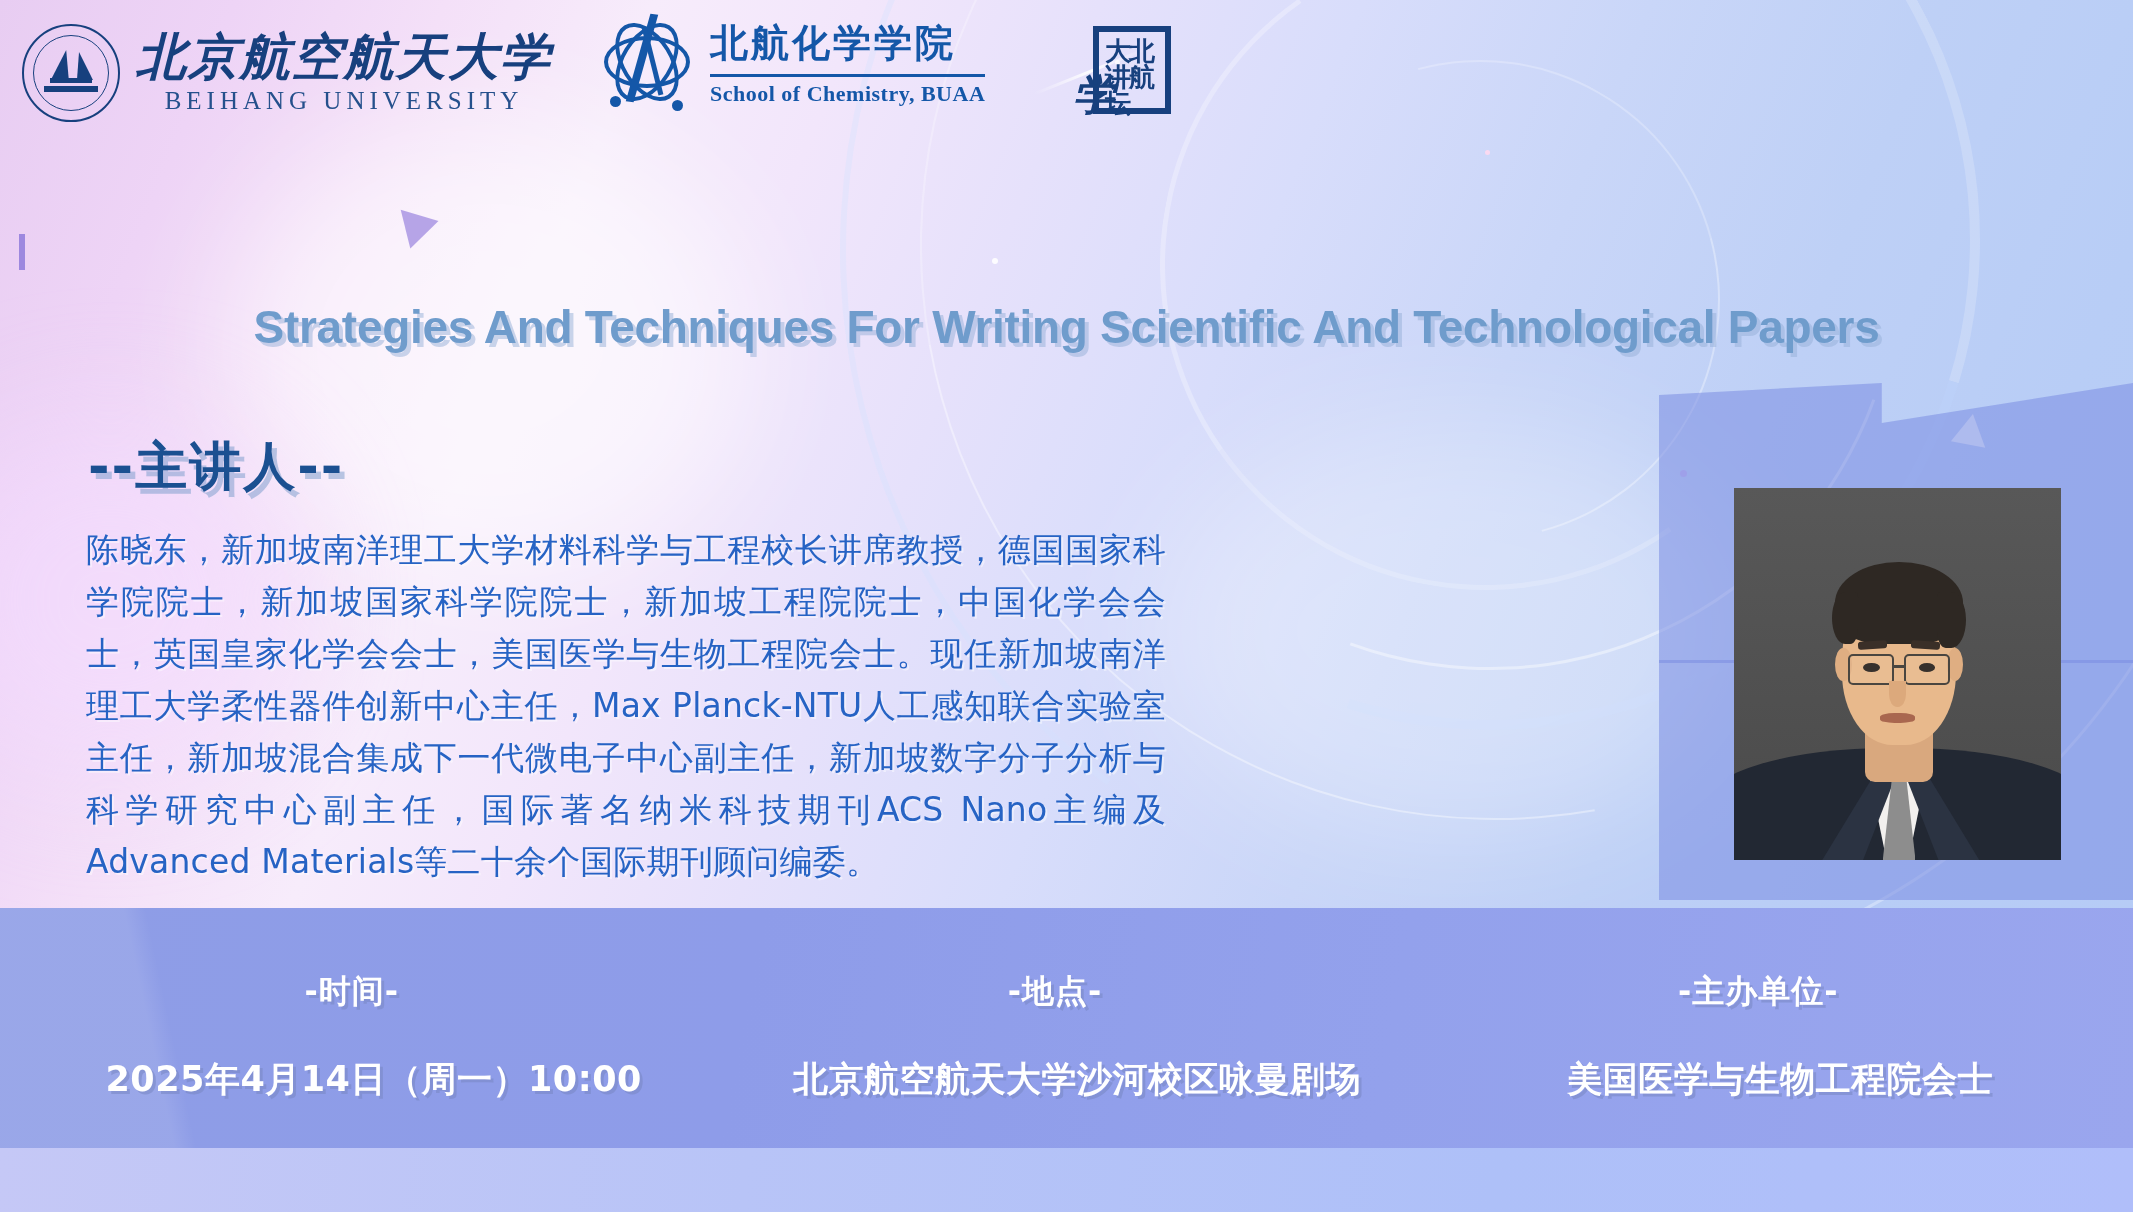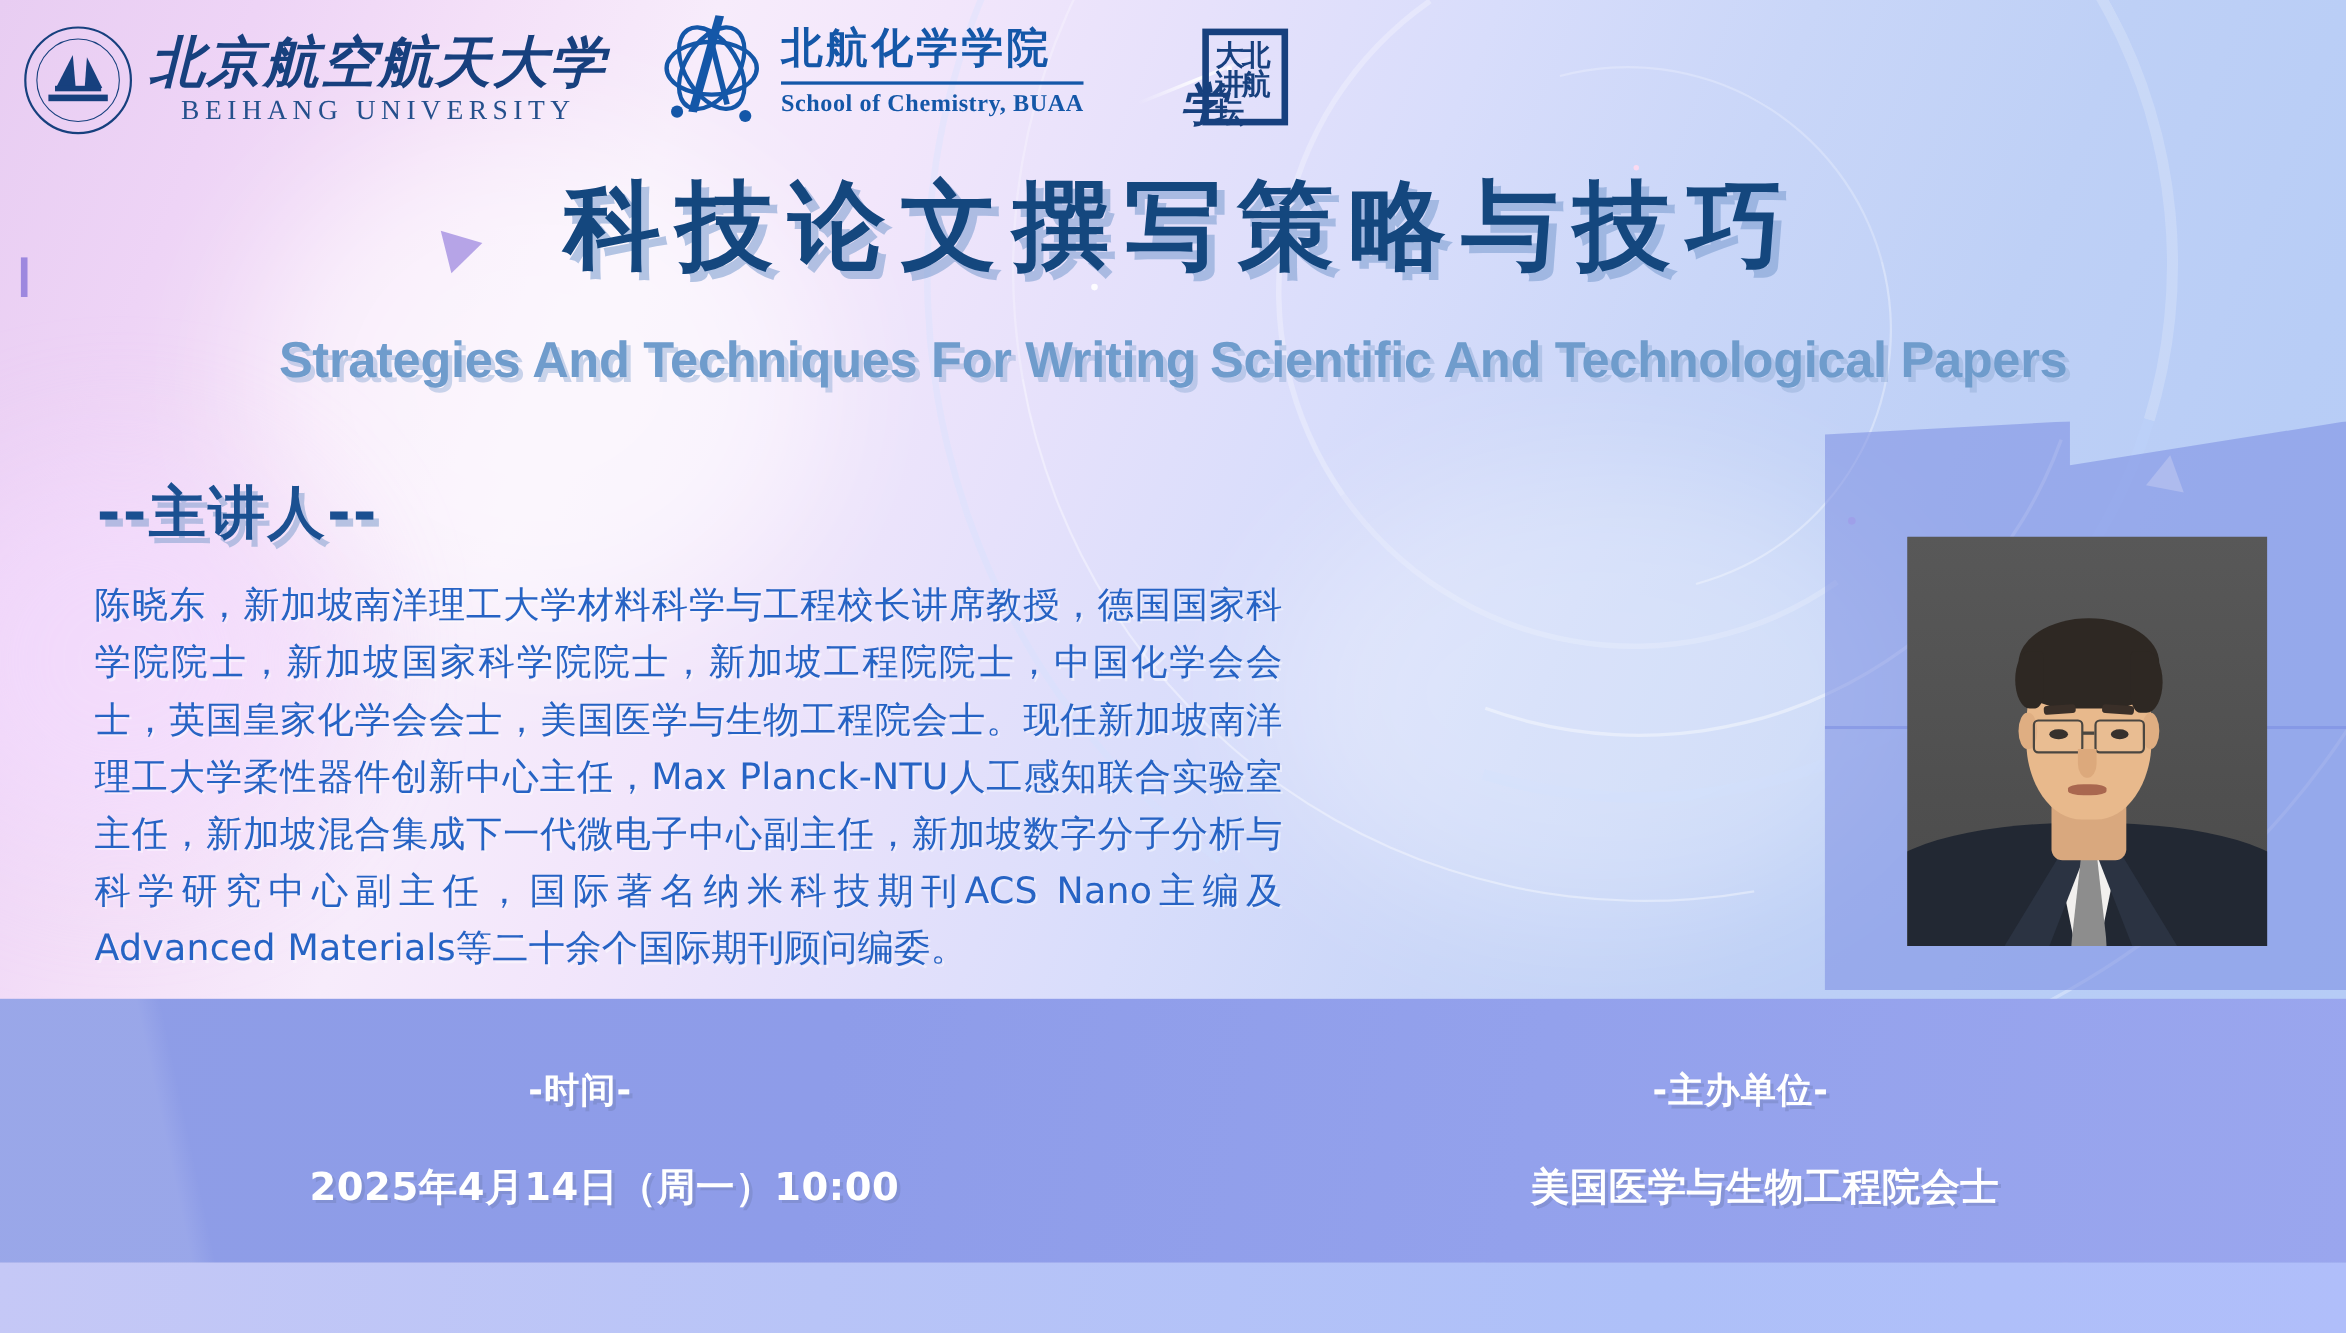--- a/index.html
+++ b/index.html
@@ -345,21 +345,20 @@
     <div class="logo logo-stamp">
       <div class="stamp">
         <div class="frame"></div>
         <div class="inner">大北<br>讲航<br>坛</div>
         <div class="brush">学</div>
       </div>
     </div>
 
   </div>
 
-  <div class="title-cn">科技论文撰写策略与技巧</div>
   <div class="title-en">Strategies And Techniques For Writing Scientific And Technological Papers</div>
 
   <div class="speaker-heading">--主讲人--</div>
   <div class="speaker-bio">陈晓东，新加坡南洋理工大学材料科学与工程校长讲席教授，德国国家科学院院士，新加坡国家科学院院士，新加坡工程院院士，中国化学会会士，英国皇家化学会会士，美国医学与生物工程院会士。现任新加坡南洋理工大学柔性器件创新中心主任，Max Planck-NTU人工感知联合实验室主任，新加坡混合集成下一代微电子中心副主任，新加坡数字分子分析与科学研究中心副主任，国际著名纳米科技期刊ACS Nano主编及Advanced Materials等二十余个国际期刊顾问编委。</div>
 
   <div class="portrait-panel"></div>
   <div class="portrait-panel-lower"></div>
   <div class="portrait-frame">
     <div class="pt-bg"></div>
     <div class="pt-suit"></div>
@@ -387,18 +386,22 @@
 
   <div class="band"></div>
   <div class="band-strip"></div>
 
   <div class="info-cols">
     <div class="info-col">
       <div class="info-label">-时间-</div>
       <div class="info-value">2025年4月14日（周一）10:00</div>
     </div>
     <div class="info-col">
+      <div class="info-label">-地点-</div>
+      <div class="info-value">北京航空航天大学沙河校区咏曼剧场</div>
+    </div>
+    <div class="info-col">
       <div class="info-label">-主办单位-</div>
       <div class="info-value">美国医学与生物工程院会士</div>
     </div>
   </div>
 
 </div>
 
 </body></html>

